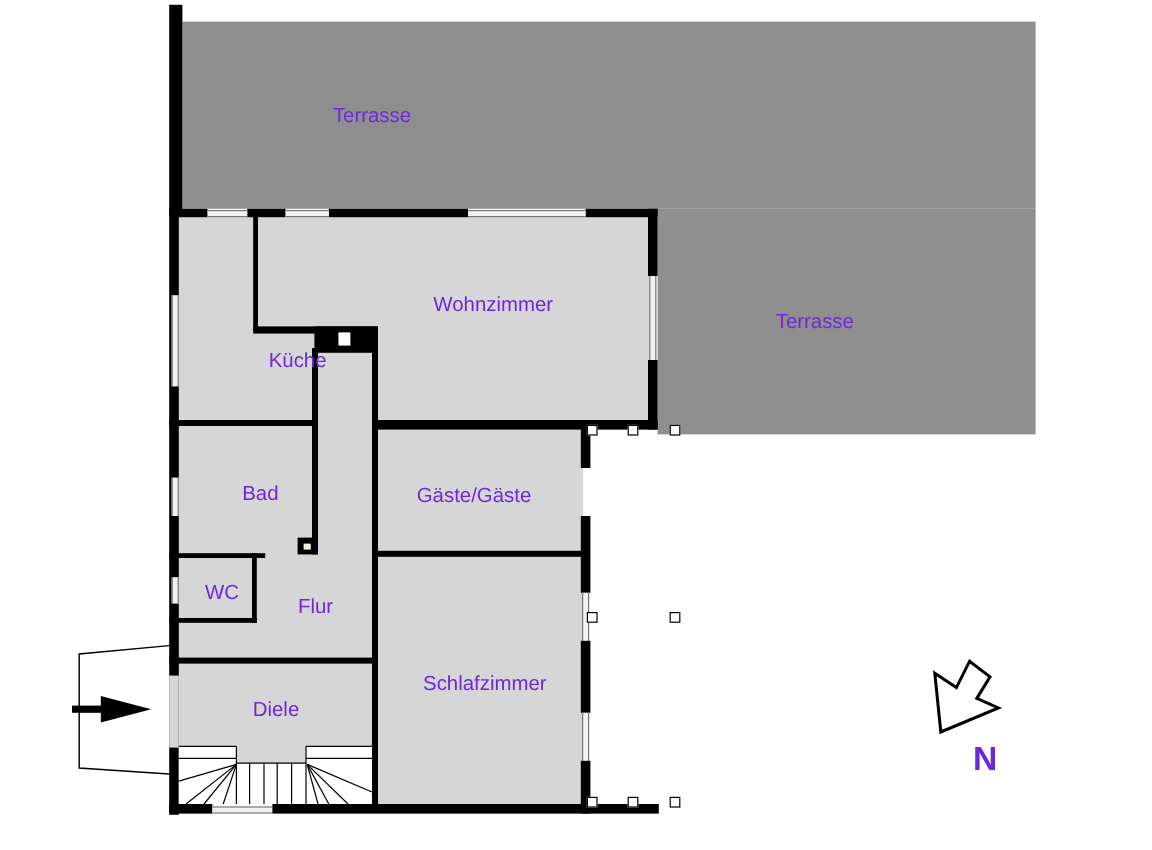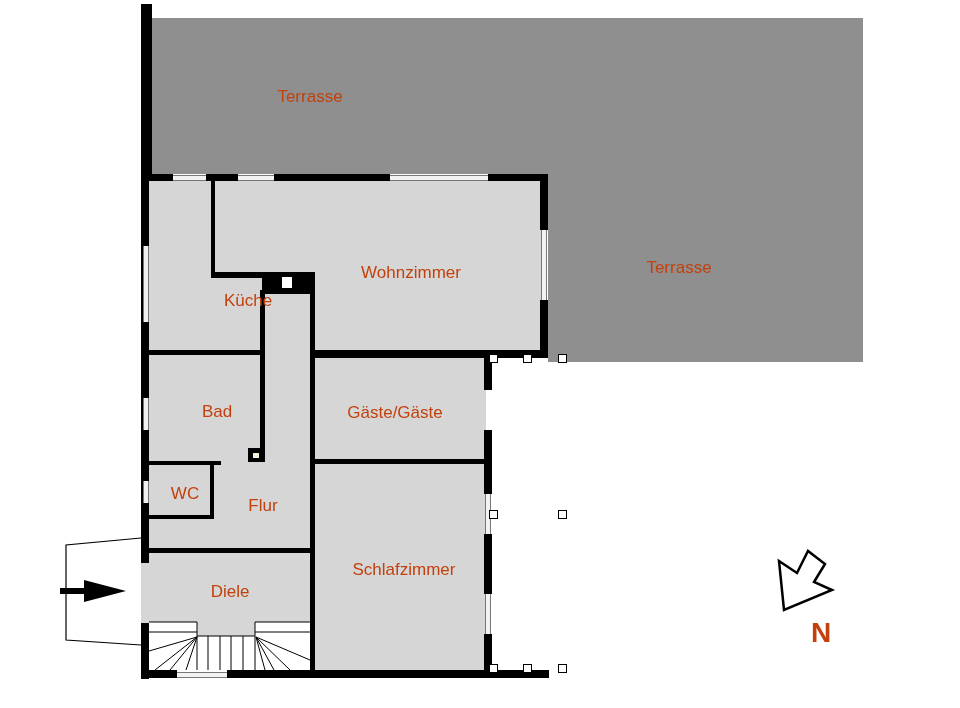--- a/index.html
+++ b/index.html
@@ -3,21 +3,21 @@
 <meta charset="utf-8">
 <style>
   html, body { margin:0; padding:0; }
   body { width:960px; height:708px; background:#ffffff; position:relative; overflow:hidden; font-family:"Liberation Sans", sans-serif; }
   .abs { position:absolute; }
   .terrace { background:#8f8f8f; }
   .room { background:#d6d6d6; }
   .wall { background:#000; }
   .win { background:#f2f2f2; border-top:1px solid #777; border-bottom:1px solid #777; }
   .winv { background:#f2f2f2; border-left:1px solid #777; border-right:1px solid #777; }
-  .label { position:absolute; font-size:17px; color:#c2410c; transform:translate(-50%,-50%); white-space:nowrap; }
+  .label { position:absolute; font-size:17px; color:#6d28d9; transform:translate(-50%,-50%); white-space:nowrap; }
   .post { position:absolute; width:7px; height:7px; background:#fff; border:1px solid #000; }
   svg { position:absolute; left:0; top:0; }
 </style>
 </head>
 <body>
 
 <div class="abs terrace" style="left:152px;top:18px;width:711px;height:156px;"></div>
 <div class="abs terrace" style="left:548px;top:174px;width:315px;height:188px;"></div>
 
 <div class="abs room" style="left:148px;top:178px;width:118px;height:176px;"></div>
@@ -111,21 +111,21 @@
     <rect x="60" y="588" width="26" height="6"></rect>
     <polygon points="84,580 126,591 84,602"></polygon>
   </g>
   <g fill="#fff" stroke="#000" stroke-width="2.5">
     <polygon points="779,561 797,573 808,551 825,564 814,582 832,590 784,610"></polygon>
   </g>
 </svg>
 
 <div class="label" style="left:310px;top:97px;">Terrasse</div>
 <div class="label" style="left:679px;top:268px;">Terrasse</div>
-<div class="label" style="left:411px;top:273px;text-align:center;">Wohnzimmer</div>
+<div class="label" style="left:411px;top:254px;text-align:center;">Wohnzimmer</div>
 <div class="label" style="left:202px;top:301px;margin-left:46px;">Küche</div>
 <div class="label" style="left:217px;top:412px;">Bad</div>
 <div class="label" style="left:185px;top:494px;">WC</div>
 <div class="label" style="left:263px;top:506px;">Flur</div>
 <div class="label" style="left:395px;top:413px;">Gäste/Gäste</div>
 <div class="label" style="left:404px;top:570px;">Schlafzimmer</div>
 <div class="label" style="left:230px;top:592px;">Diele</div>
 <div class="label" style="left:821px;top:633px;font-size:28px;font-weight:bold;">N</div>
 
 </body></html>

